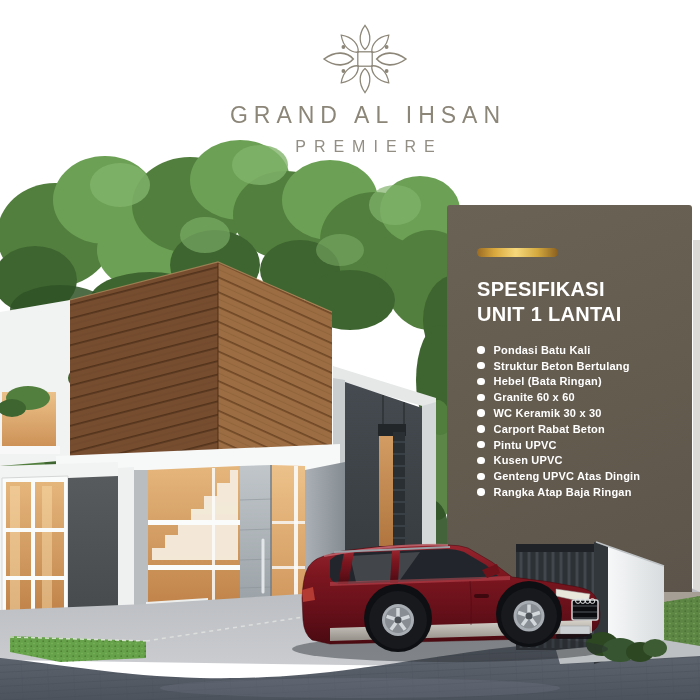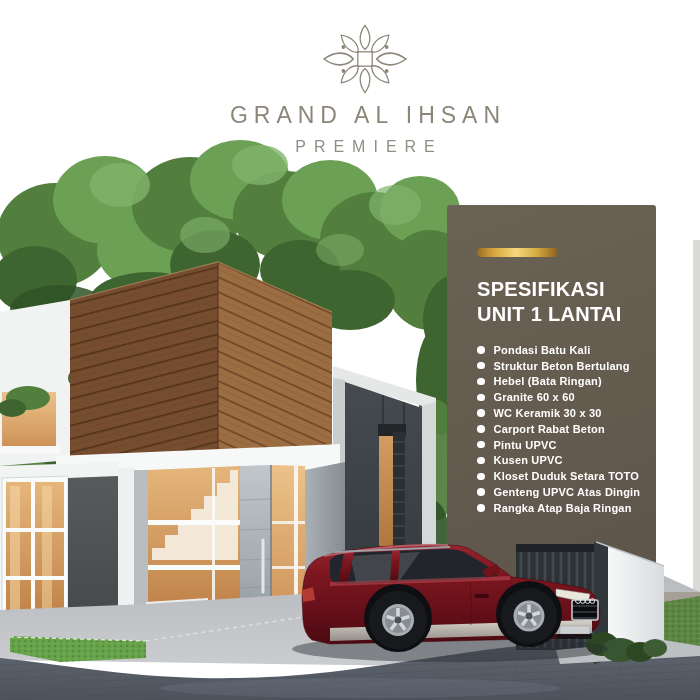--- a/index.html
+++ b/index.html
@@ -10,21 +10,21 @@
   #bg-scene{z-index:1;}
   #fg-scene{z-index:3;pointer-events:none;}
   
   #brand{position:absolute;left:15px;top:0;width:700px;z-index:4;text-align:center;}
   #brand .ornament{margin:18px auto 0;}
   #brand .title{margin-top:2px;font-size:23px;font-weight:400;letter-spacing:6px;
                 color:#8c8679;text-indent:6px;}
   #brand .subtitle{margin-top:9px;font-size:16px;font-weight:400;letter-spacing:8px;
                    color:#938e84;text-indent:8px;}
   
-  #spec-panel{position:absolute;left:447px;top:205px;width:209px;height:398px;z-index:2;
+  #spec-panel{position:absolute;left:447px;top:205px;width:245px;height:398px;z-index:2;
               background:linear-gradient(160deg,#6b6256 0%,#645b4f 55%,#5c544a 100%);
               border-radius:3px;box-sizing:border-box;padding:43px 18px 0 30px;}
   #gold-bar{width:81px;height:9px;border-radius:5px;
             background:linear-gradient(90deg,#9a6b22 0%,#daa93d 22%,#f6d87c 48%,#d3a83e 75%,#8a5f1e 100%);}
   #spec-heading{margin-top:20px;color:#fff;font-size:20px;line-height:25px;
                 font-weight:bold;letter-spacing:.3px;}
   #spec-list{list-style:none;margin:15px 0 0;padding:0;}
   #spec-list li{display:flex;align-items:center;height:15.8px;color:#fff;
                 font-size:11px;font-weight:bold;letter-spacing:.2px;white-space:nowrap;}
   #spec-list .dot{flex:0 0 auto;width:7.5px;height:7.5px;border-radius:50%;
@@ -267,24 +267,20 @@
     <li>
           <span class="dot"></span>
           <span>Pintu UPVC</span>
         </li>
     <li>
           <span class="dot"></span>
           <span>Kusen UPVC</span>
         </li>
     <li>
           <span class="dot"></span>
-          <span>Kloset Duduk Setara TOTO</span>
-        </li>
-    <li>
-          <span class="dot"></span>
           <span>Genteng UPVC Atas Dingin</span>
         </li>
     <li>
           <span class="dot"></span>
           <span>Rangka Atap Baja Ringan</span>
         </li>
   </ul>
 </div>
 
 <svg id="fg-scene" width="700" height="700" viewBox="0 0 700 700">

